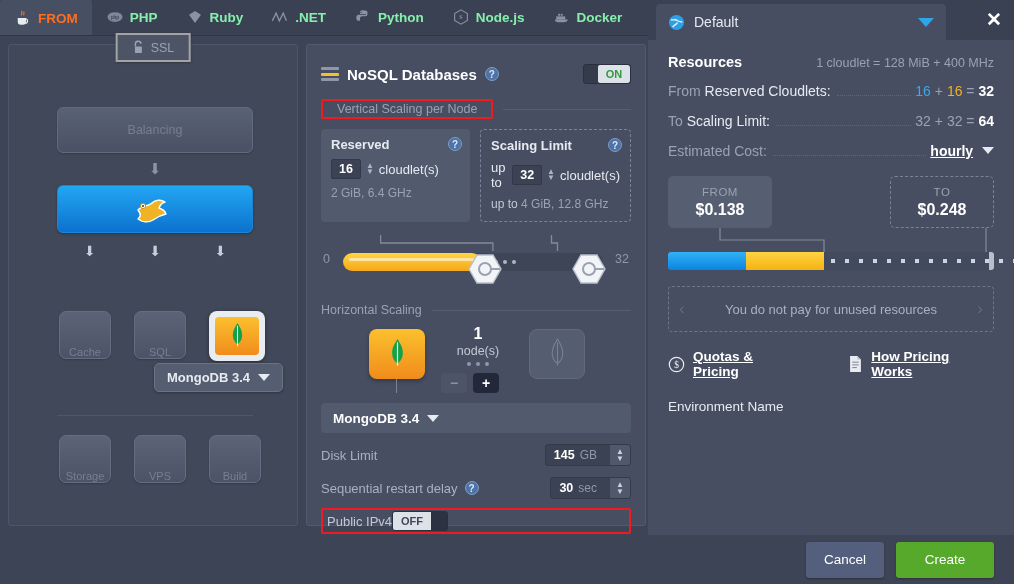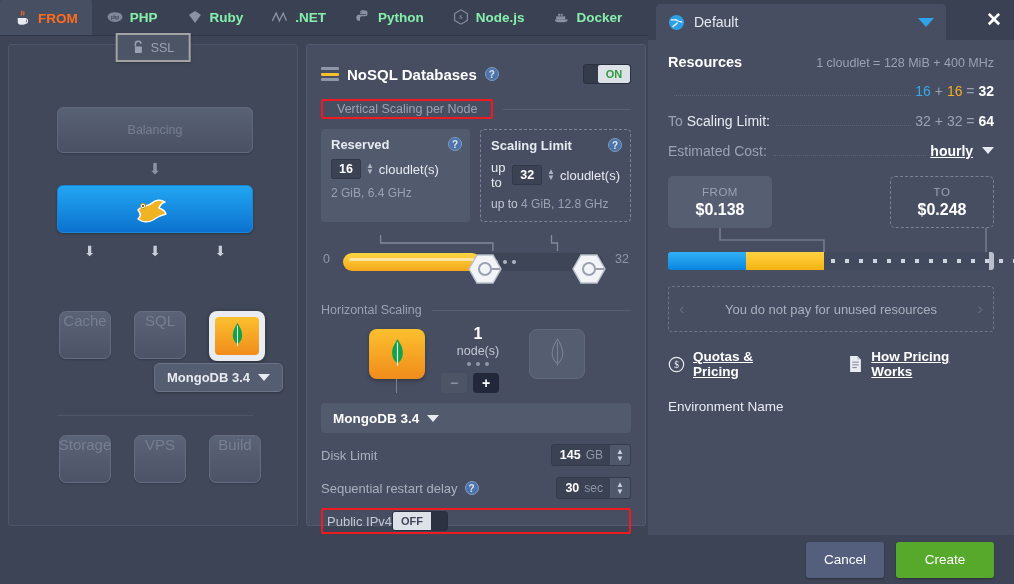--- a/index.html
+++ b/index.html
@@ -66,22 +66,22 @@
     border:1px solid #1a86d8; border-radius:6px;
     display:flex; align-items:center; justify-content:center;
     box-shadow:0 1px 3px rgba(0,0,0,.3);
   }
   .row-arrows { position:absolute; top:198px; left:48px; width:196px; display:flex; }
   .row-arrows > div { flex:1; text-align:center; color:#c8ced9; font-size:14px; }
   .node-btn {
     position:absolute; width:52px; height:48px; border-radius:7px;
     background:linear-gradient(#5b6376,#4d real); background:linear-gradient(#5b6376,#4d5366);
     border:1px solid #646d82;
-    display:flex; align-items:flex-start; justify-content:center;
-    color:#767f92; font-size:15px;
+    display:flex; align-items:flex-end; justify-content:center;
+    color:#767f92; font-size:11px;
     box-shadow:0 1px 2px rgba(0,0,0,.2);
   }
   #n-cache { left:50px; top:266px; }
   #n-sql   { left:125px; top:266px; }
   #n-mongo {
     left:200px; top:266px; width:56px; height:50px;
     background:transparent; border:none; box-shadow:none; padding:0;
   }
   #n-mongo .mwrap {
     width:56px;height:50px;border-radius:8px;background:#e9ecf1;
@@ -223,21 +223,21 @@
   .caret { width:0;height:0;border-left:6px solid transparent;border-right:6px solid transparent;border-top:7px solid #e6eaf1; }
   .frow { display:flex; align-items:center; margin-top:11px; height:22px; }
   .frow .flab { font-size:13px; color:#a9b0be; display:flex; align-items:center; gap:7px; }
   .frow .fctl { margin-left:auto; display:flex; align-items:center; }
   .stepper {
     display:flex; align-items:center;
     background:#3b4253; border:1px solid #333a4a; border-radius:3px;
     height:22px; overflow:hidden;
   }
   .stepper .v { padding:0 5px 0 8px; color:#ffffff; font-weight:bold; font-size:12.5px; }
-  .stepper .u { padding-right:7px; color:#8f97a8; font-size:12px; }
+  .stepper .u { padding-right:13px; color:#8f97a8; font-size:12px; }
   .stepper .ar {
     width:20px; height:100%; background:#50586b;
     display:flex; flex-direction:column; align-items:center; justify-content:center;
     gap:2px; color:#cdd3de; font-size:8px; line-height:7px;
   }
   .toggle-off {
     width:56px; height:20px; border-radius:3px; overflow:hidden;
     background:#2f3544; display:flex; align-items:center;
     border:1px solid #2a3040;
   }
@@ -620,20 +620,21 @@
     <div id="rclose">✕</div>
   </div>
 
   <div id="rbody">
     <div class="res-head">
       <span class="t">Resources</span>
       <span class="s">1 cloudlet = 128 MiB + 400 MHz</span>
     </div>
 
     <div class="dotrow">
+      <span class="l"><span>From </span><b>Reserved Cloudlets:</b></span>
       <span class="fillr"></span>
       <span class="r">
         <span class="blue">16</span>
         <span>+</span>
         <span class="yell">16</span>
         <span>=</span>
         <span class="tot">32</span>
       </span>
     </div>
 

